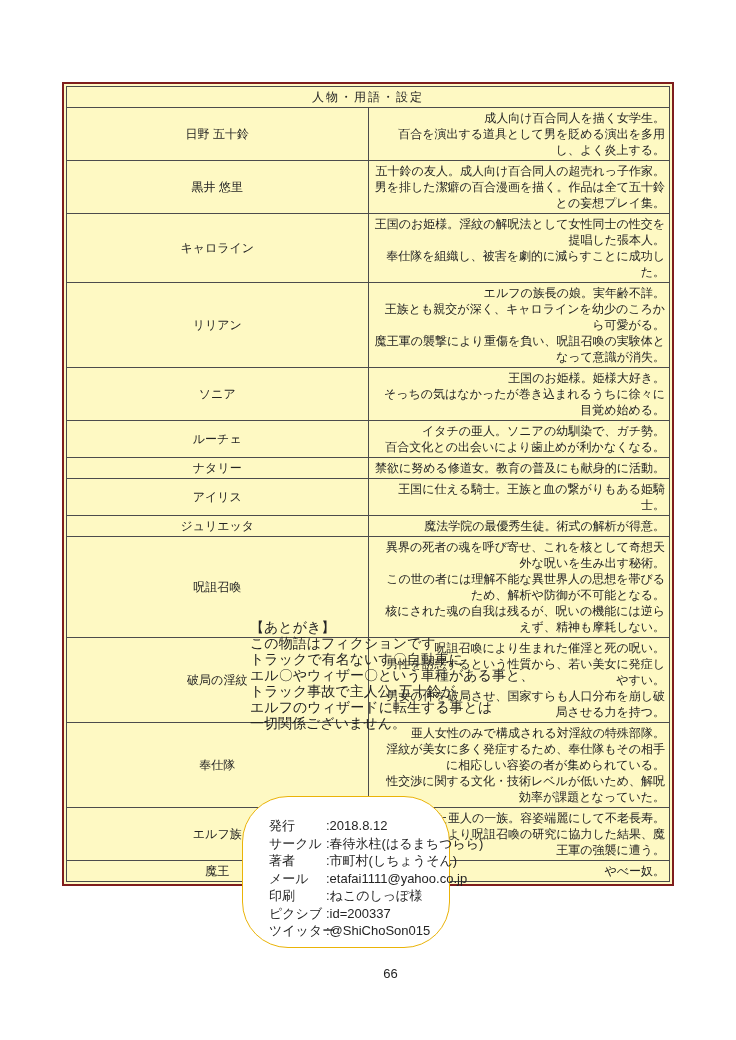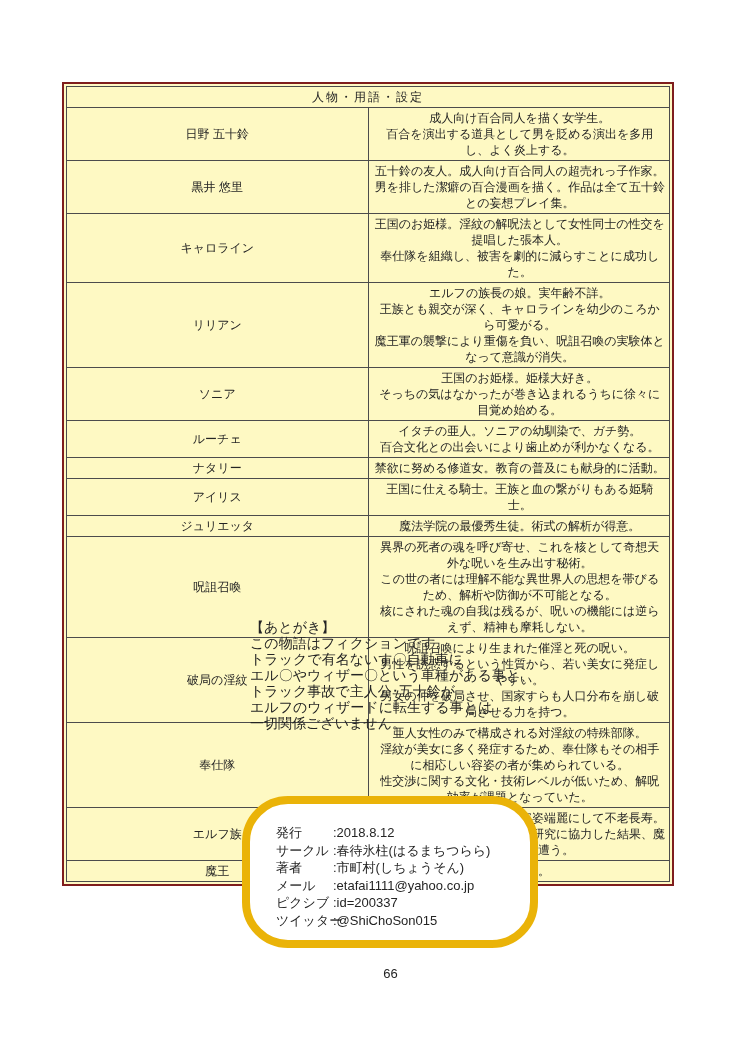--- a/index.html
+++ b/index.html
@@ -45,44 +45,44 @@
   }
   td.term {
     width: 101px;
     text-align: center;
     vertical-align: middle;
     padding: 2px 3px;
   }
   td.desc {
     padding: 2px 4px 2px 6px;
     white-space: pre-line;
-    text-align: center;
+    text-align: right;
     vertical-align: middle;
   }
   .afterword {
     position: absolute;
     left: 250px;
     top: 619px;
     font-size: 14px;
     line-height: 16px;
     color: #242424;
   }
   .afterword-title {
   }
   .afterword-body {
     white-space: pre-line;
   }
   .colophon {
     position: absolute;
     left: 242px;
     top: 796px;
-    width: 296px;
+    width: 208px;
     height: 152px;
     box-sizing: border-box;
-    border: 8px solid #eab308;
+    border: 1px solid #eab308;
     border-radius: 46px;
     padding: 20px 0 0 26px;
     background: #ffffff;
   }
   .colophon-row {
     display: flex;
     font-size: 13px;
     line-height: 17.5px;
     color: #242424;
     white-space: nowrap;
@@ -206,20 +206,24 @@
   </div>
   <div class="colophon-row">
     <span class="colophon-label">著者</span>
     <span class="colophon-value">:市町村(しちょうそん)</span>
   </div>
   <div class="colophon-row">
     <span class="colophon-label">メール</span>
     <span class="colophon-value">:etafai1111@yahoo.co.jp</span>
   </div>
   <div class="colophon-row">
+    <span class="colophon-label">印刷</span>
+    <span class="colophon-value">:ねこのしっぽ様</span>
+  </div>
+  <div class="colophon-row">
     <span class="colophon-label">ピクシブ</span>
     <span class="colophon-value">:id=200337</span>
   </div>
   <div class="colophon-row">
     <span class="colophon-label">ツイッター</span>
     <span class="colophon-value">:@ShiChoSon015</span>
   </div>
 </div>
 
 <div class="page-number">66</div>

